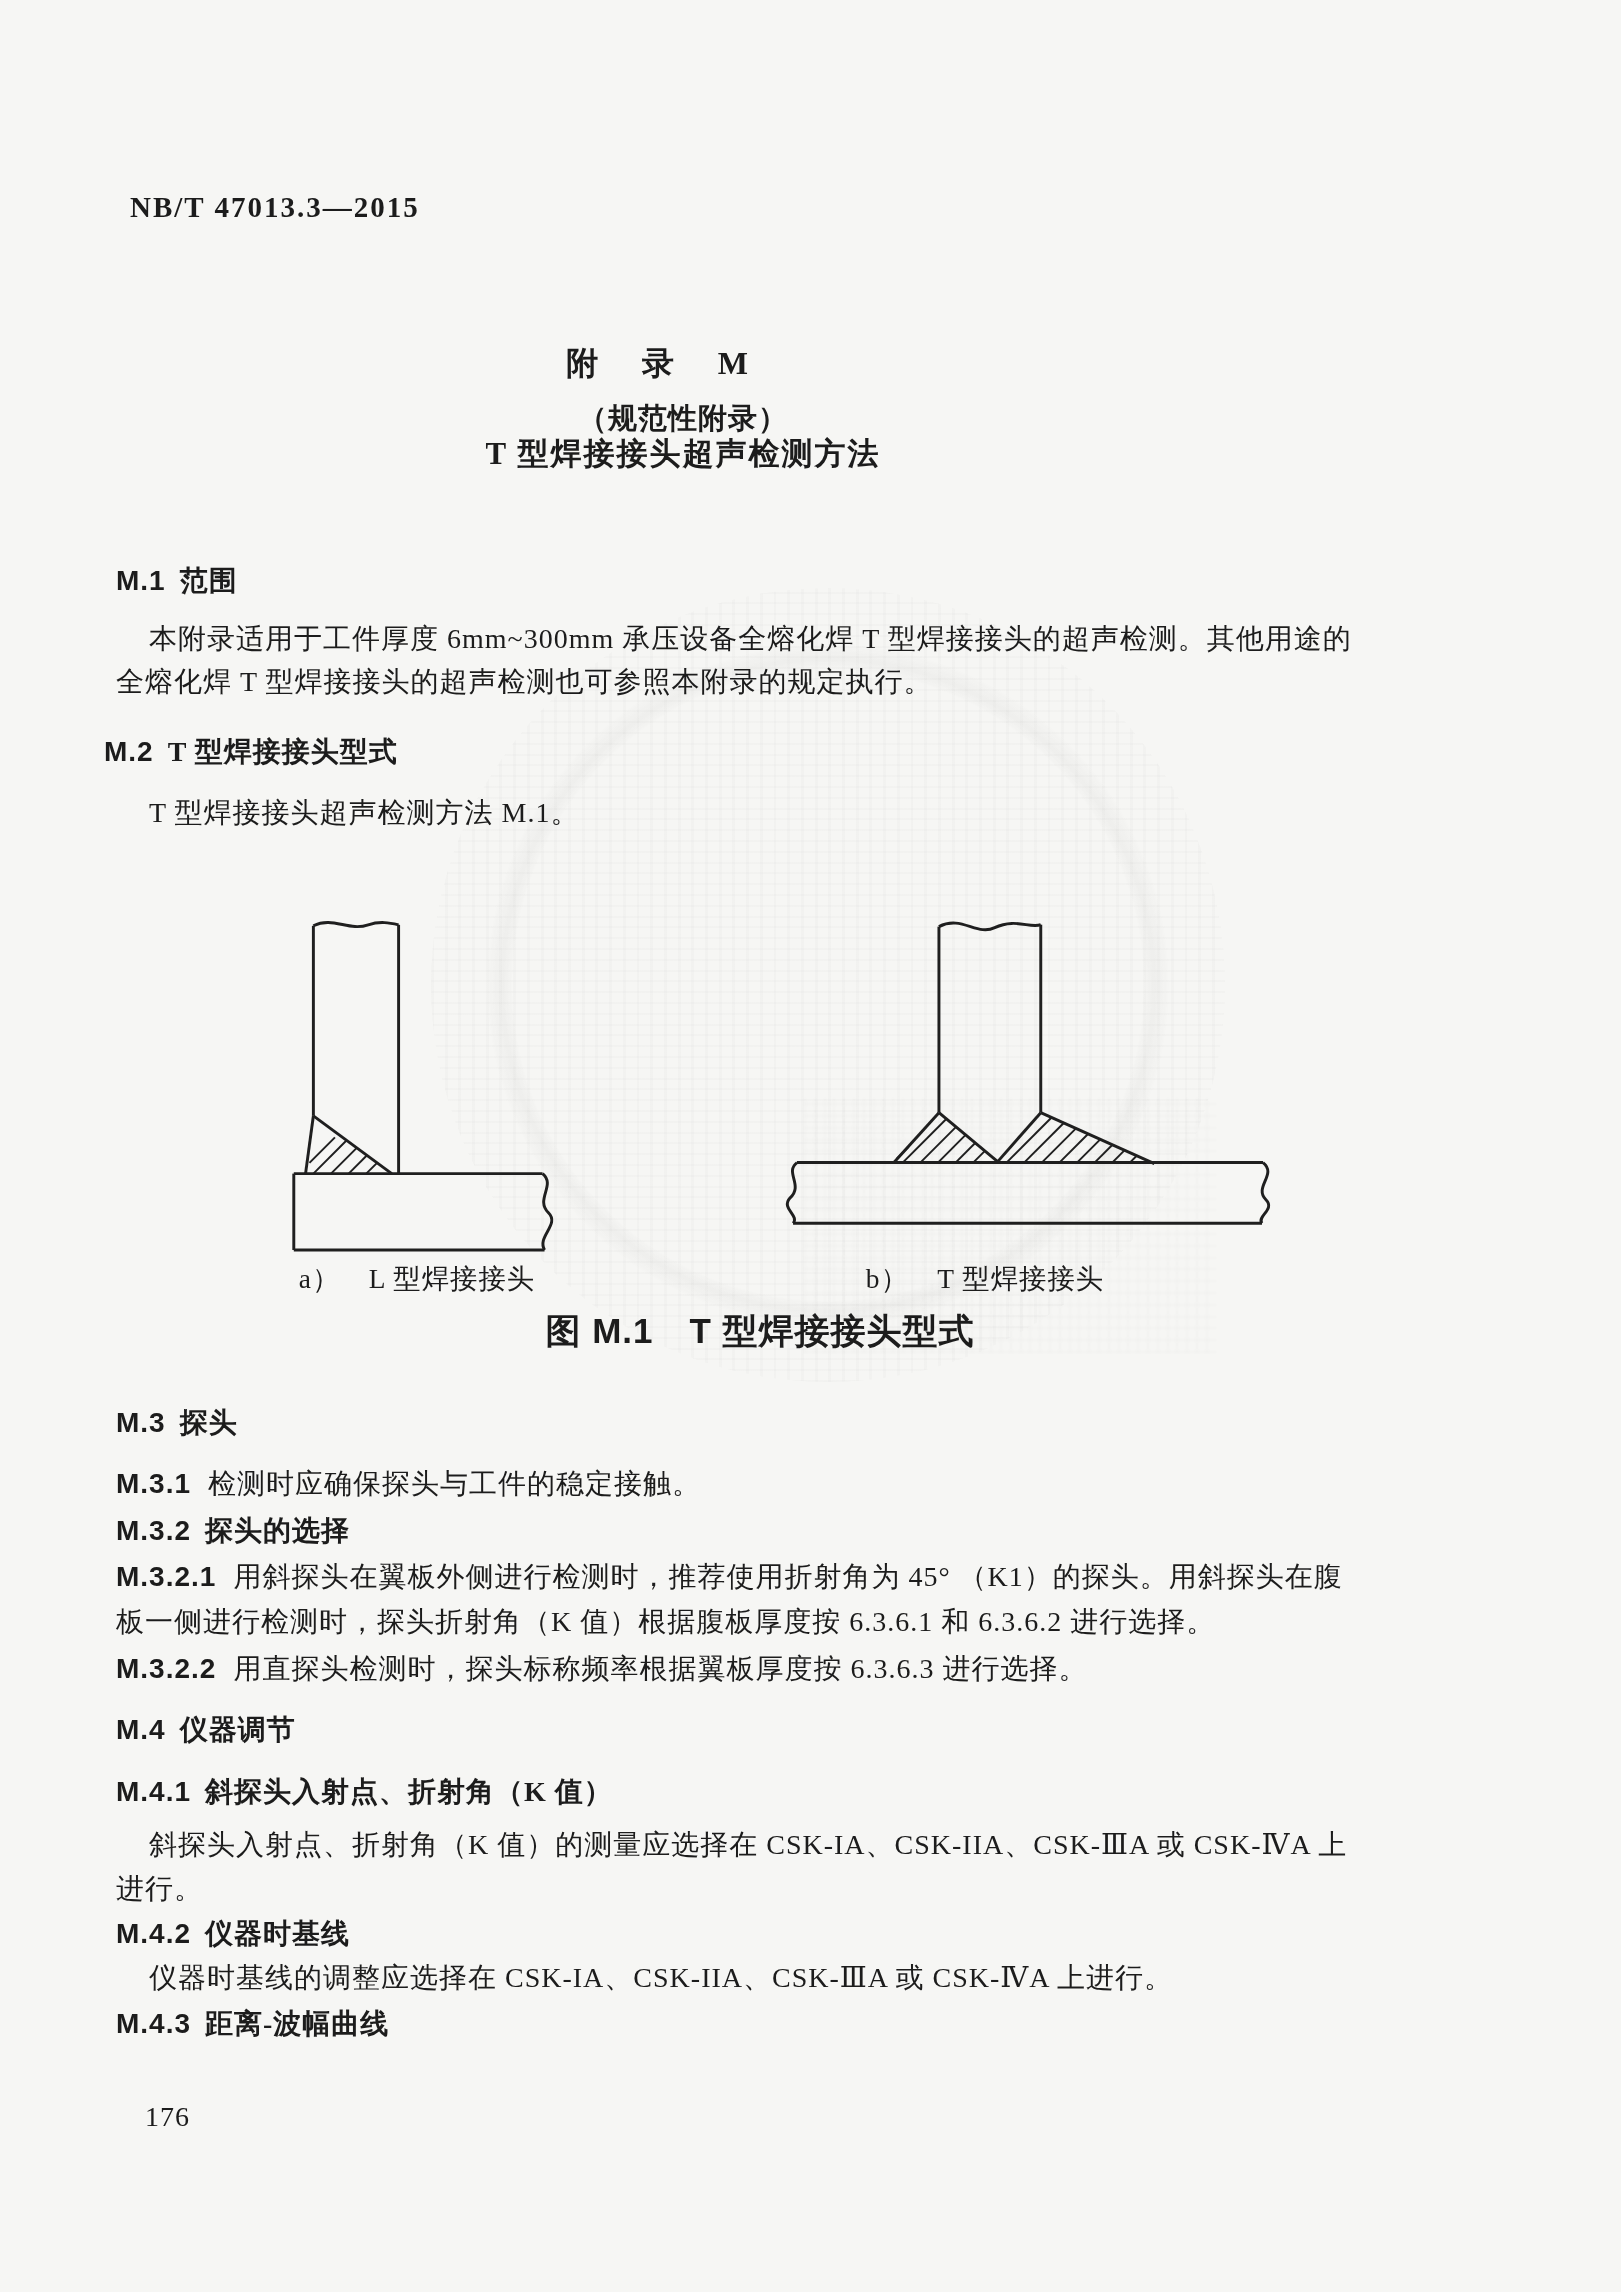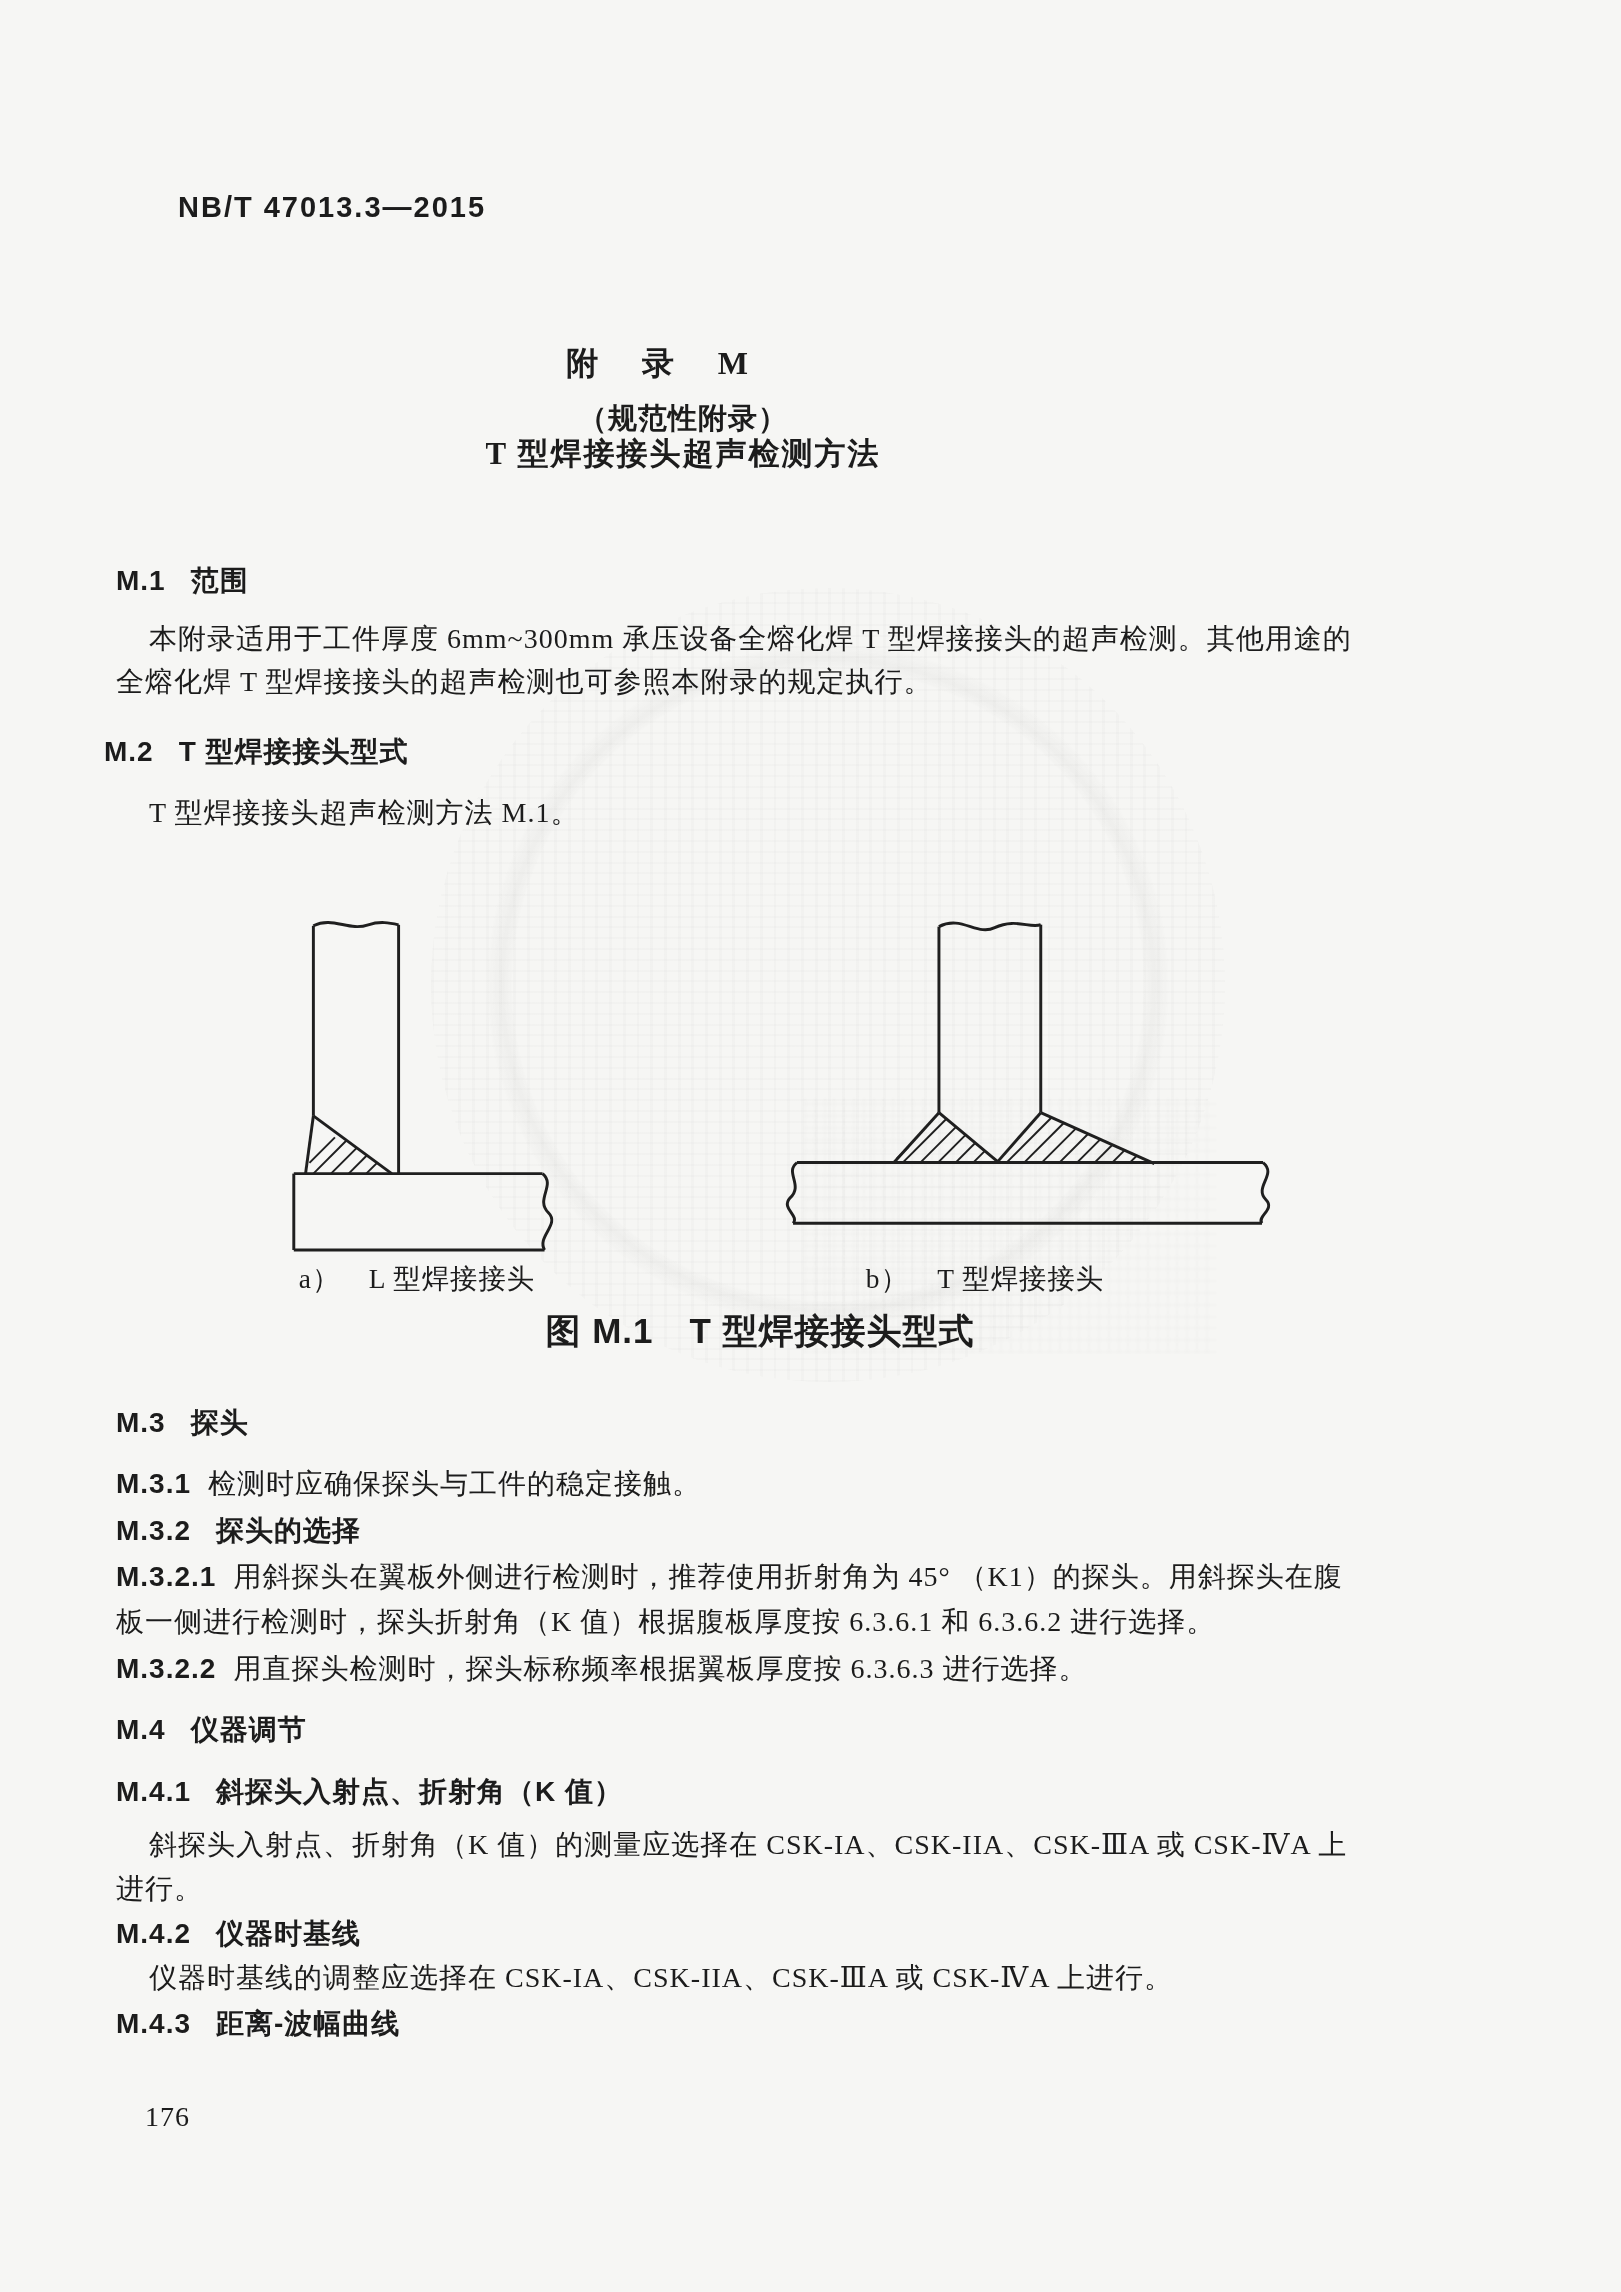--- a/index.html
+++ b/index.html
@@ -3,28 +3,28 @@
 <meta charset="utf-8">
 <style>
   html,body{margin:0;padding:0;}
   body{
     width:1621px;height:2293px;position:relative;
     background:#f6f6f4;
     font-family:"Liberation Serif","DejaVu Serif",serif;
     color:#1c1c1c;overflow:hidden;
   }
   .line{position:absolute;white-space:nowrap;font-size:28px;letter-spacing:1px;line-height:1;}
-  .sans{font-family:Liberation Sans, sans-serif;margin-left:48px;}
+  .sans{font-family:Liberation Serif, serif;}
   .header{font-size:29px;font-weight:700;letter-spacing:2px;}
   .ttl{font-weight:700;transform:translateX(-50%);}
   .t1{font-size:32px;letter-spacing:5.9px;}
   .t2{font-size:29px;margin-top:11px;}
   .t3{font-size:31px;letter-spacing:2px;}
   .hnum{font-weight:700;font-family:"Liberation Sans","DejaVu Sans",sans-serif;font-size:28px;}
-  .htitle{font-weight:700;font-family:Liberation Sans, sans-serif;font-size:28px;margin-left:25px;}
+  .htitle{font-weight:700;font-family:Liberation Serif, serif;font-size:28px;margin-left:14px;}
   .btxt{margin-left:17px;}
   .caption{font-weight:700;font-size:35px;transform:translateX(-50%);font-family:"Liberation Sans","DejaVu Sans",sans-serif;}
   .figlabel{font-size:27.4px;transform:translateX(-50%);}
   .pagenum{font-size:28px;letter-spacing:1px;}
   svg{position:absolute;}
   svg path, svg line{stroke:#1f1f1f;fill:none;}
   .pl{stroke-width:3;}
   .hl{stroke-width:2;}
   
   .ghost{

